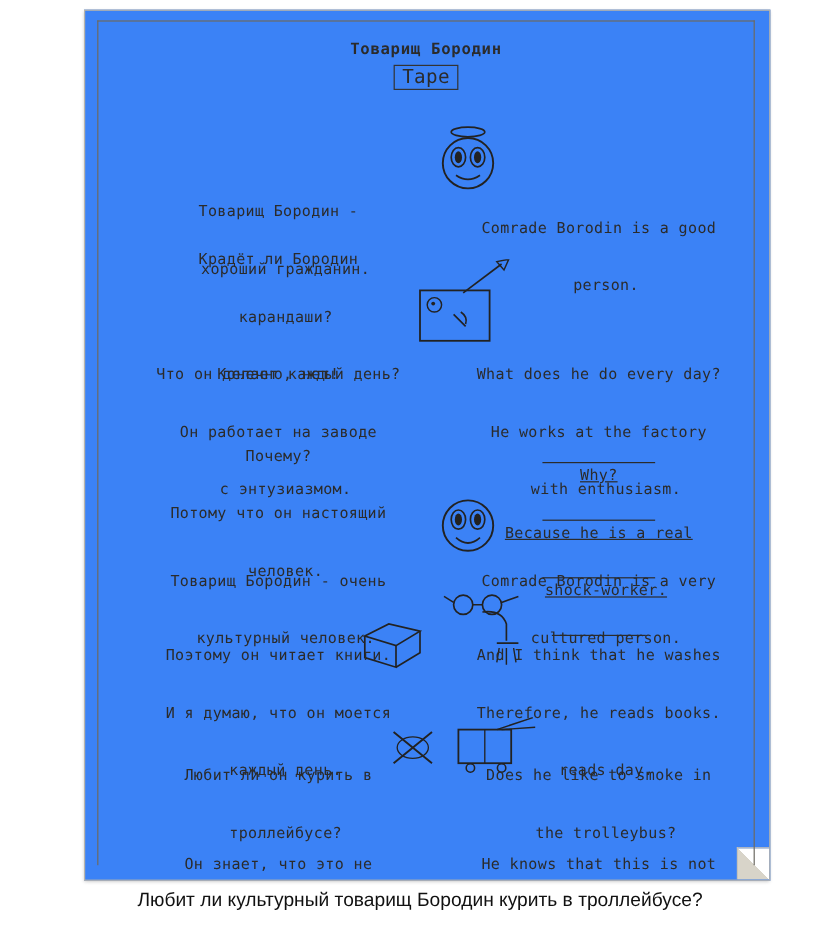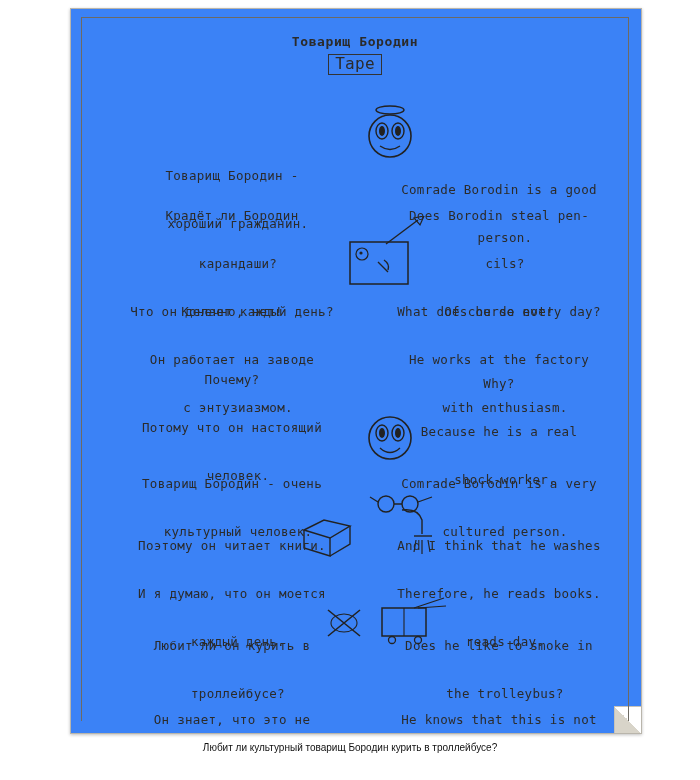--- a/index.html
+++ b/index.html
@@ -112,21 +112,21 @@
   .doodle {
     position: absolute;
     pointer-events: none;
   }
   .caption {
     position: absolute;
     left: 0;
     top: 742px;
     width: 700px;
     text-align: center;
-    font-size: 10px;
+    font-size: 16px;
     color: #111;
     font-family: "Liberation Sans", sans-serif;
   }
 </style>
 </head>
 <body>
 
 <div class="page">
 
   <div class="sheet">
@@ -208,25 +208,20 @@
             <div class="indent">person.</div>
           </div>
         </div>
 
         <div class="row" style="height:96px;">
           <div class="col-ru" style="top:0;">
             <div>Крадёт ли Бородин</div>
             <div class="indent">карандаши?</div>
             <div>Конечно, нет!</div>
           </div>
-          <div class="col-en" style="top:0;">
-            <div>Does Borodin steal pen-</div>
-            <div class="indent">cils?</div>
-            <div>Of course not!</div>
-          </div>
         </div>
 
         <div class="row" style="height:68px;">
           <div class="col-ru" style="top:0;">
             <div>Что он делает каждый день?</div>
             <div>Он работает на заводе</div>
             <div class="indent">с энтузиазмом.</div>
           </div>
           <div class="col-en" style="top:0;">
             <div>What does he do every day?</div>
@@ -234,21 +229,21 @@
             <div class="indent">with enthusiasm.</div>
           </div>
         </div>
 
         <div class="row" style="height:78px;">
           <div class="col-ru" style="top:0;">
             <div>Почему?</div>
             <div>Потому что он настоящий</div>
             <div class="indent">человек.</div>
           </div>
-          <div class="col-en" style="top:4px;">
+          <div class="col-en" style="top:16px;text-decoration:underline;">
             <div>Why?</div>
             <div>Because he is a real</div>
             <div class="indent">shock-worker.</div>
           </div>
         </div>
 
         <div class="row" style="height:88px;">
           <div class="col-ru" style="top:26px;">
             <div>Товарищ Бородин - очень</div>
             <div class="indent">культурный человек.</div>

